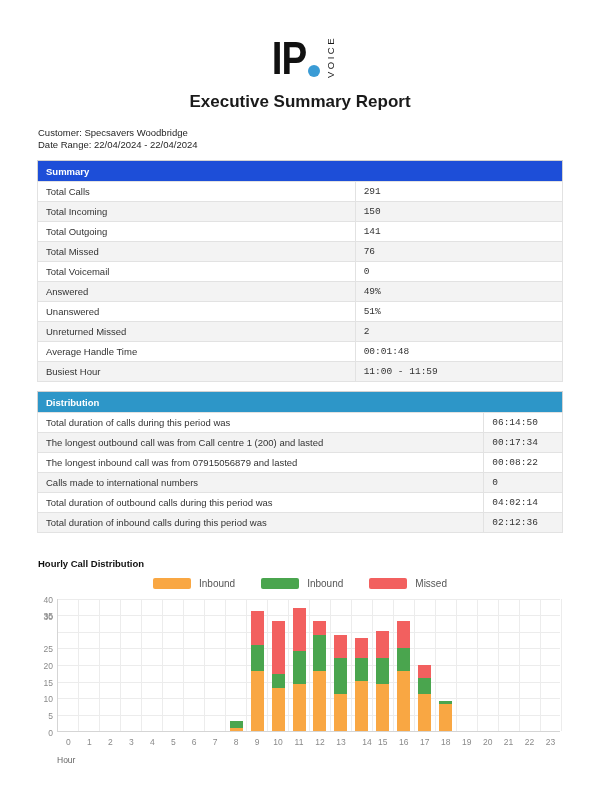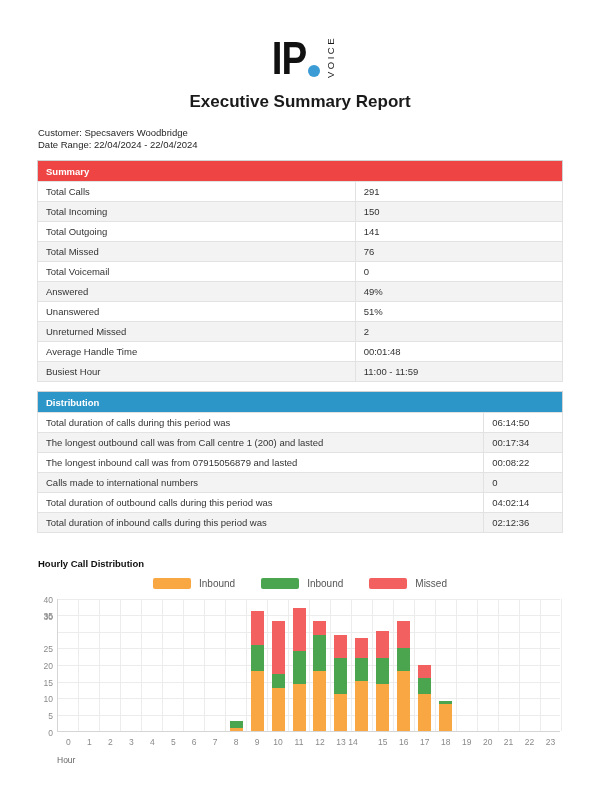--- a/index.html
+++ b/index.html
@@ -27,21 +27,21 @@
   
   table.report { width:526px; margin:9px 0 0 37px; border-collapse:collapse; font-size:9.5px; }
   table.report th {
     color:#fff; font-weight:700; text-align:left; padding:5px 8px 4px 8px; font-size:9.5px;
   }
   table.report td {
     border:1px solid #e2e2e2; padding:0 8px; height:20px; color:#333; vertical-align:middle;
   }
   table.report { border:1px solid #d2d2d2; }
   table.report tr.alt td { background:#f3f3f3; }
-  td.val { border-left:1px solid #e2e2e2; }
+  td.val { border-left:1px solid #e2e2e2;font-family:Liberation Mono, monospace; }
   .obs-table { margin-top:16px; }
   
   .chart-heading { margin:25px 0 0 38px; font-size:9.5px; font-weight:700; color:#111; }
   .legend { display:flex; justify-content:center; align-items:center; margin-top:9px; gap:26px; }
   .legend-item { display:flex; align-items:center; gap:8px; }
   .legend-swatch { width:38px; height:11px; border-radius:2px; display:inline-block; }
   .legend-label { font-size:10px; color:#555; }
   .chart-plot {
     position:relative; margin-left:57px; margin-top:10px; width:503px; height:133px;
     border-left:1px solid #d5d5d5; border-bottom:1px solid #d5d5d5;
@@ -68,21 +68,21 @@
 <div class="report-title">Executive Summary Report</div>
 
 <div class="meta">
   <div>Customer: Specsavers Woodbridge</div>
   <div>Date Range: 22/04/2024 - 22/04/2024</div>
 </div>
 
 <table class="report summary-table">
   <thead>
     <tr>
-        <th colspan="2" class="blue-head" style="background: #ef4444;">Summary</th>
+        <th colspan="2" class="blue-head" style="background: #1d4ed8;">Summary</th>
       </tr>
   </thead>
   <tbody>
       <tr>
         <td style="width: 60.5%;">Total Calls</td>
         <td class="val">291</td>
       </tr>
       <tr class="alt">
         <td style="width: 60.5%;">Total Incoming</td>
         <td class="val">150</td>
@@ -262,21 +262,21 @@
       <div class="bar-seg" style="height: 36.575px; background: rgb(249, 167, 67);"></div>
       <div class="bar-seg" style="height: 36.575px; background: rgb(74, 165, 78);"></div>
       <div class="bar-seg" style="height: 23.275px; background: rgb(242, 96, 95);"></div>
     </div>
     <div class="x-label" style="left: 272.938px;">13</div>
     <div class="bar" style="left: 297.396px;">
       <div class="bar-seg" style="height: 49.875px; background: rgb(249, 167, 67);"></div>
       <div class="bar-seg" style="height: 23.275px; background: rgb(74, 165, 78);"></div>
       <div class="bar-seg" style="height: 19.95px; background: rgb(242, 96, 95);"></div>
     </div>
-    <div class="x-label" style="left: 285px;">14</div>
+    <div class="x-label" style="left: 299px;">14</div>
     <div class="bar" style="left: 318.354px;">
       <div class="bar-seg" style="height: 46.55px; background: rgb(249, 167, 67);"></div>
       <div class="bar-seg" style="height: 26.6px; background: rgb(74, 165, 78);"></div>
       <div class="bar-seg" style="height: 26.6px; background: rgb(242, 96, 95);"></div>
     </div>
     <div class="x-label" style="left: 314.854px;">15</div>
     <div class="bar" style="left: 339.312px;">
       <div class="bar-seg" style="height: 59.85px; background: rgb(249, 167, 67);"></div>
       <div class="bar-seg" style="height: 23.275px; background: rgb(74, 165, 78);"></div>
       <div class="bar-seg" style="height: 26.6px; background: rgb(242, 96, 95);"></div>

